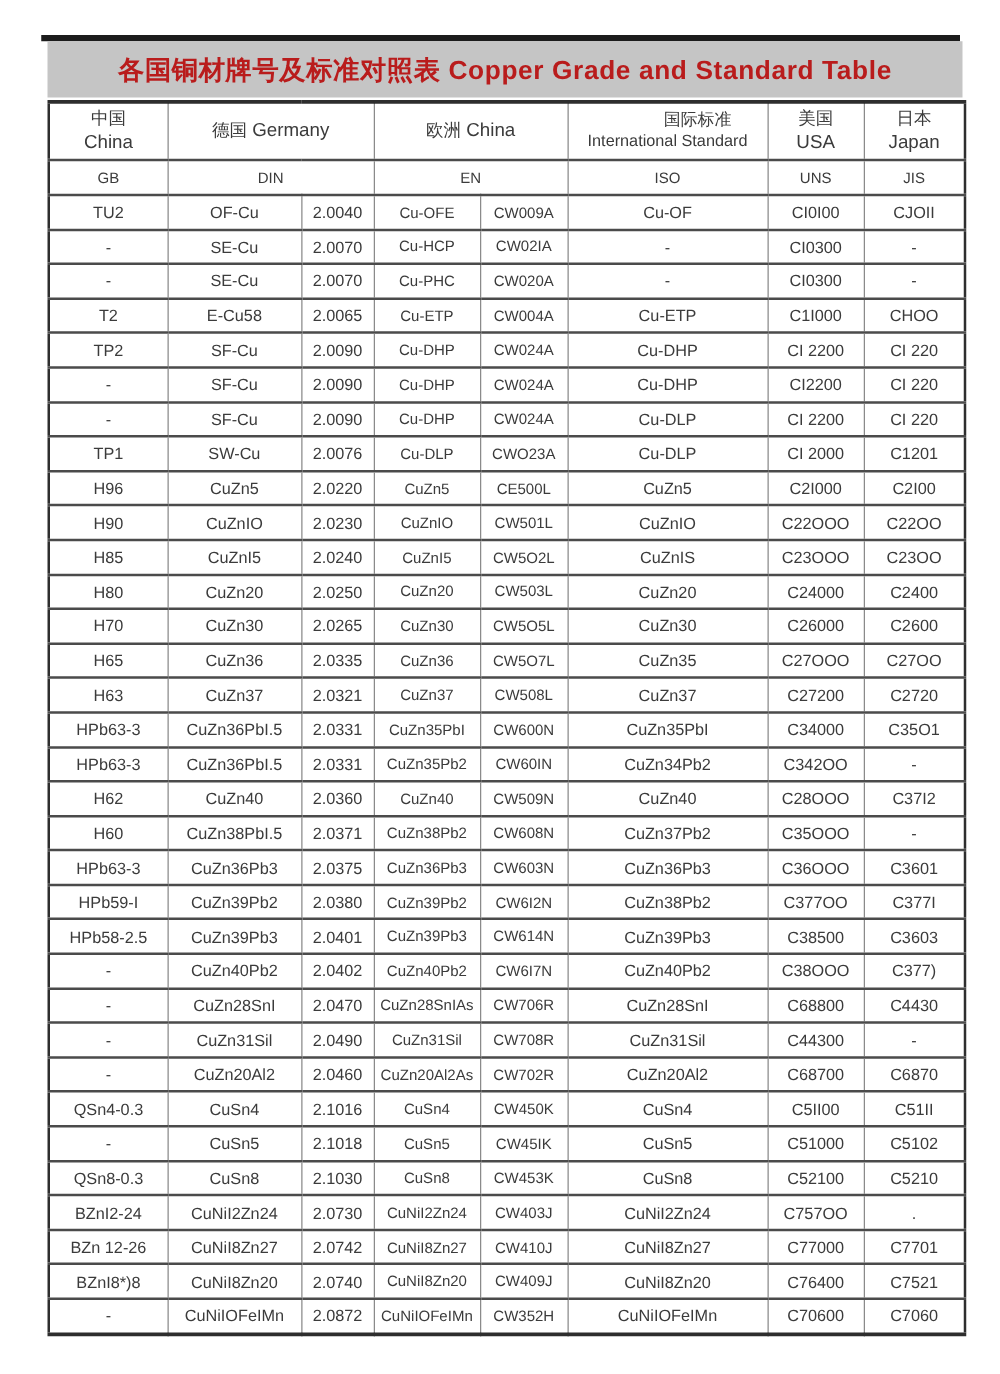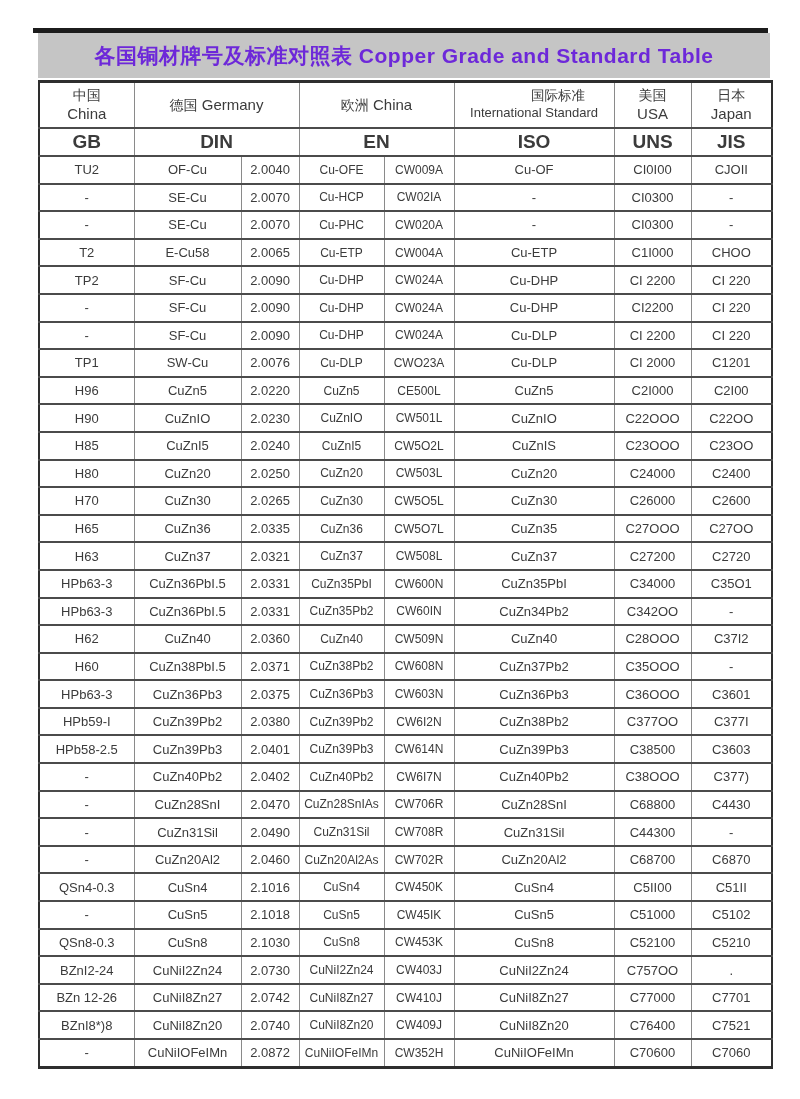--- a/index.html
+++ b/index.html
@@ -11,37 +11,37 @@
   .title-topline{
     position:absolute;left:33px;top:28px;width:735px;height:5px;
     background:#1c1c1c;
   }
   .title-bar{
     position:absolute;left:38px;top:33px;width:732px;height:45px;
     background:#c5c5c5;
     display:flex;align-items:center;justify-content:center;
   }
   .title-bar span{
-    font-size:21px;font-weight:bold;color:#6d28d9;letter-spacing:0.5px;
+    font-size:21px;font-weight:bold;color:#b91c1c;letter-spacing:0.5px;
     white-space:nowrap;
   }
   table.grade{
     position:absolute;left:38px;top:80px;width:733px;
     border-collapse:collapse;table-layout:fixed;
     border:2px solid #2e2e2e;border-top-width:3px;border-bottom-width:3px;
   }
   table.grade th,table.grade td{
     border-left:1px solid #8a8a8a;border-right:1px solid #8a8a8a;
     border-top:2px solid #4b4b4b;border-bottom:2px solid #4b4b4b;
     text-align:center;vertical-align:middle;
     padding:0 1px;overflow:hidden;white-space:nowrap;
     font-weight:400;color:#3b3b3b;
   }
   thead tr.group-row th{height:44px;font-size:15px;line-height:1.25;}
-  thead tr.std-row th{height:26px;font-size:19px;font-weight:bold;}
+  thead tr.std-row th{height:26px;font-size:12px;}
   .zh{font-size:14px;}
   .en{font-size:15px;}
   .iso-en{font-size:13px;display:block;}
   .iso-zh{font-size:13.5px;display:block;padding-left:48px;}
   tbody td{height:25.6px;font-size:13px;}
   tbody td.col3,tbody td.col4{font-size:12px;}
   tbody td.col6,tbody td.col7{font-size:13px;}
 </style>
 </head>
 <body>

